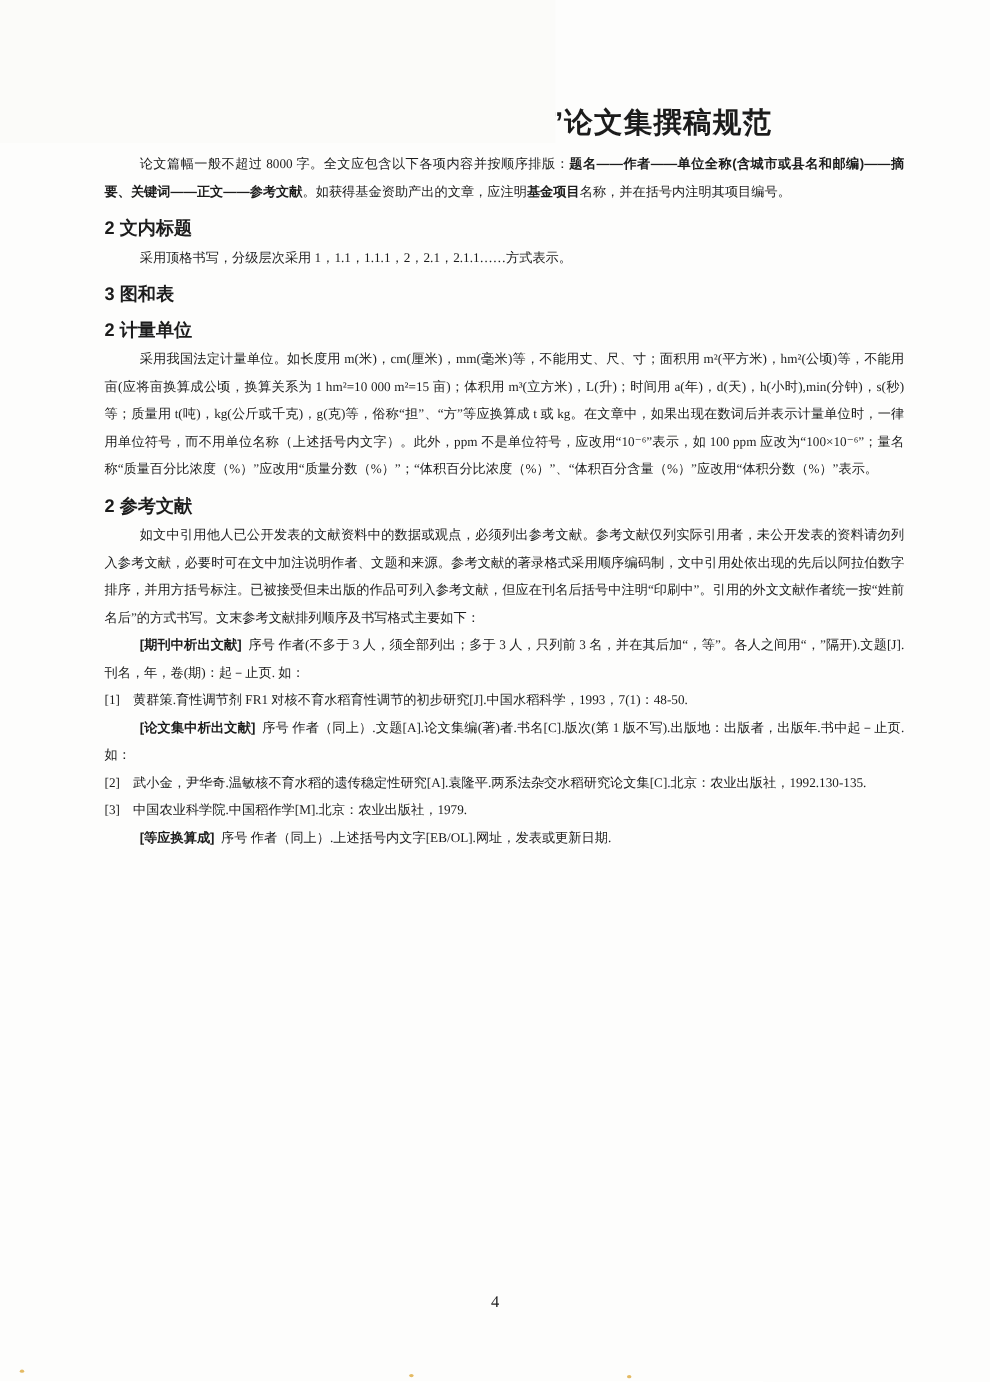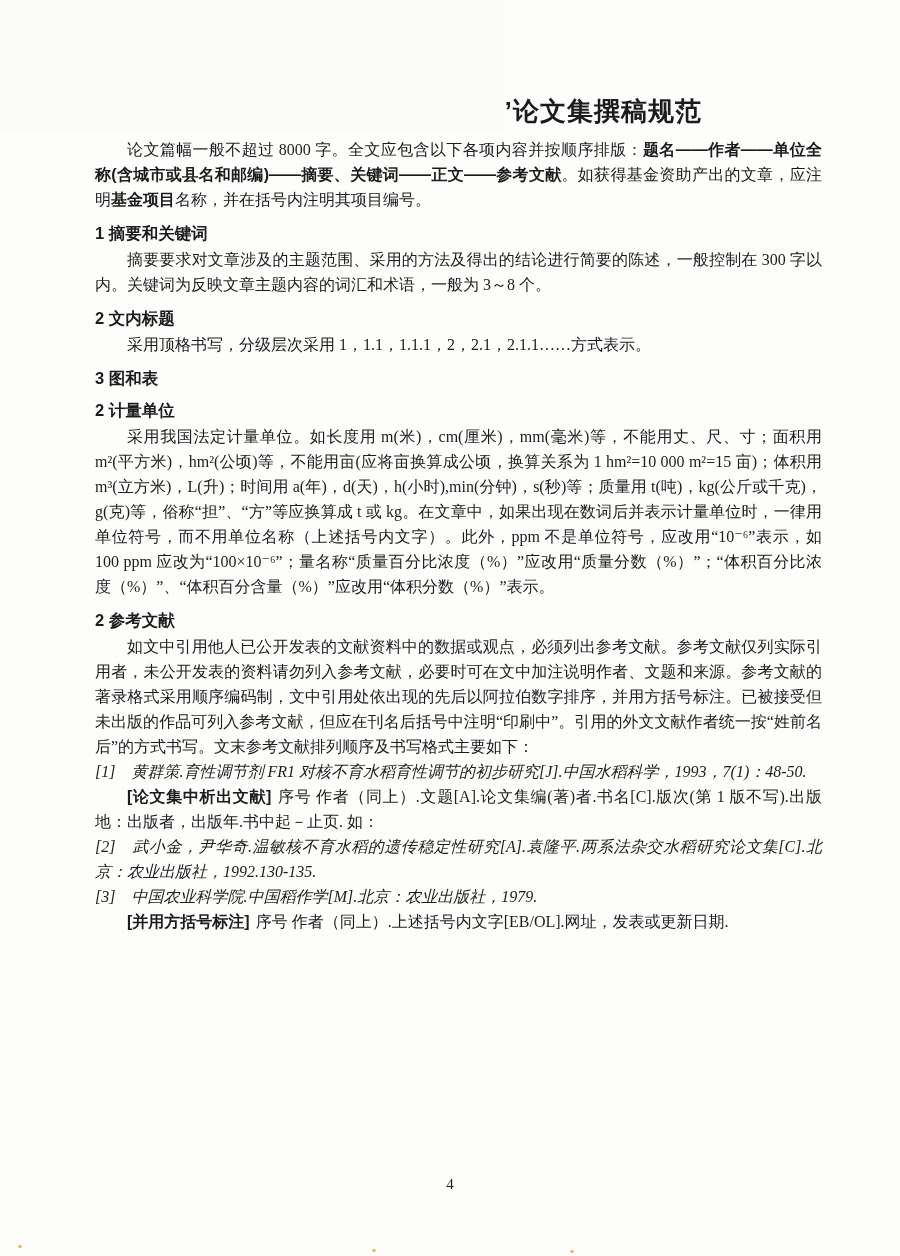--- a/index.html
+++ b/index.html
@@ -22,41 +22,40 @@
   .title {
     font-family:"Liberation Sans","DejaVu Sans",sans-serif;
     font-weight:bold;
     font-size:26px;
     line-height:36px;
     text-align:center;
     margin:12px 0 8px 0;
     letter-spacing:1px;
   }
   .para {
-    font-size:16px;
+    font-size:12px;
     line-height:25px;
     text-align:justify;
   }
   .indent { text-indent:32px; }
   .b {
     font-family:"Liberation Sans","DejaVu Sans",sans-serif;
     font-weight:bold;
   }
   .intro { margin-top:4px; }
   .sec-h {
     font-family:"Liberation Sans","DejaVu Sans",sans-serif;
     font-weight:bold;
     font-size:16.5px;
     line-height:22px;
     margin:10px 0 3px 0;
     white-space:pre-wrap;
   }
   .fmt-label { margin-right:6px; }
   .example {
-    font-style:italic;
     text-indent:0;
   }
   .page-number {
     position:absolute;
     top:1174px; left:0; right:0;
     text-align:center;
     font-size:15px;
     line-height:20px;
   }
   .speck {
@@ -83,51 +82,48 @@
   <div class="scan-shade"></div>
 
   <div class="content">
 
     <div class="attachment">附件2</div>
 
     <div class="title">首届“中国杂交水稻大会”论文集撰稿规范</div>
 
     <p class="para indent intro"><span>论文篇幅一般不超过 8000 字。全文应包含以下各项内容并按顺序排版：</span><span class="b">题名——作者——单位全称(含城市或县名和邮编)——摘要、关键词——正文——参考文献</span><span>。如获得基金资助产出的文章，应注明</span><span class="b">基金项目</span><span>名称，并在括号内注明其项目编号。</span></p>
 
-    <div>
-      <div class="sec-h">1 摘要和关键词</div>
-      <p class="para indent">摘要要求对文章涉及的主题范围、采用的方法及得出的结论进行简要的陈述，一般控制在 300 字以内。关键词为反映文章主题内容的词汇和术语，一般为 3～8 个。</p>
-    </div>
 
     <div>
       <div class="sec-h">2 文内标题</div>
       <p class="para indent">采用顶格书写，分级层次采用 1，1.1，1.1.1，2，2.1，2.1.1……方式表示。</p>
     </div>
 
     <div>
       <div class="sec-h">3 图和表</div>
     </div>
 
     <div>
       <div class="sec-h">2 计量单位</div>
       <p class="para indent">采用我国法定计量单位。如长度用 m(米)，cm(厘米)，mm(毫米)等，不能用丈、尺、寸；面积用 m²(平方米)，hm²(公顷)等，不能用亩(应将亩换算成公顷，换算关系为 1 hm²=10 000 m²=15 亩)；体积用 m³(立方米)，L(升)；时间用 a(年)，d(天)，h(小时),min(分钟)，s(秒)等；质量用 t(吨)，kg(公斤或千克)，g(克)等，俗称“担”、“方”等应换算成 t 或 kg。在文章中，如果出现在数词后并表示计量单位时，一律用单位符号，而不用单位名称（上述括号内文字）。此外，ppm 不是单位符号，应改用“10⁻⁶”表示，如 100 ppm 应改为“100×10⁻⁶”；量名称“质量百分比浓度（%）”应改用“质量分数（%）”；“体积百分比浓度（%）”、“体积百分含量（%）”应改用“体积分数（%）”表示。</p>
     </div>
 
     <div>
       <div class="sec-h">2 参考文献</div>
       <p class="para indent">如文中引用他人已公开发表的文献资料中的数据或观点，必须列出参考文献。参考文献仅列实际引用者，未公开发表的资料请勿列入参考文献，必要时可在文中加注说明作者、文题和来源。参考文献的著录格式采用顺序编码制，文中引用处依出现的先后以阿拉伯数字排序，并用方括号标注。已被接受但未出版的作品可列入参考文献，但应在刊名后括号中注明“印刷中”。引用的外文文献作者统一按“姓前名后”的方式书写。文末参考文献排列顺序及书写格式主要如下：</p>
 
+      <p class="para indent"><span class="b fmt-label">[期刊中析出文献]</span><span>序号 作者(不多于 3 人，须全部列出；多于 3 人，只列前 3 名，并在其后加“，等”。各人之间用“，”隔开).文题[J].刊名，年，卷(期)：起－止页. 如：</span></p>
       <p class="para example">[1]　黄群策.育性调节剂 FR1 对核不育水稻育性调节的初步研究[J].中国水稻科学，1993，7(1)：48-50.</p>
 
       <p class="para indent"><span class="b fmt-label">[论文集中析出文献]</span><span>序号 作者（同上）.文题[A].论文集编(著)者.书名[C].版次(第 1 版不写).出版地：出版者，出版年.书中起－止页. 如：</span></p>
       <p class="para example">[2]　武小金，尹华奇.温敏核不育水稻的遗传稳定性研究[A].袁隆平.两系法杂交水稻研究论文集[C].北京：农业出版社，1992.130-135.</p>
 
       <p class="para example">[3]　中国农业科学院.中国稻作学[M].北京：农业出版社，1979.</p>
 
-      <p class="para indent"><span class="b fmt-label">[并用方括号标注]</span><span>序号 作者（同上）.上述括号内文字[EB/OL].网址，发表或更新日期.</span></p>
+      <p class="para indent"><span class="b fmt-label">[等应换算成]</span><span>序号 作者（同上）.上述括号内文字[EB/OL].网址，发表或更新日期.</span></p>
     </div>
 
   </div>
 
   <div class="page-number">4</div>
 
   <div class="speck speck-1"></div>
   <div class="speck speck-2"></div>
   <div class="speck speck-3"></div>
 </div>

